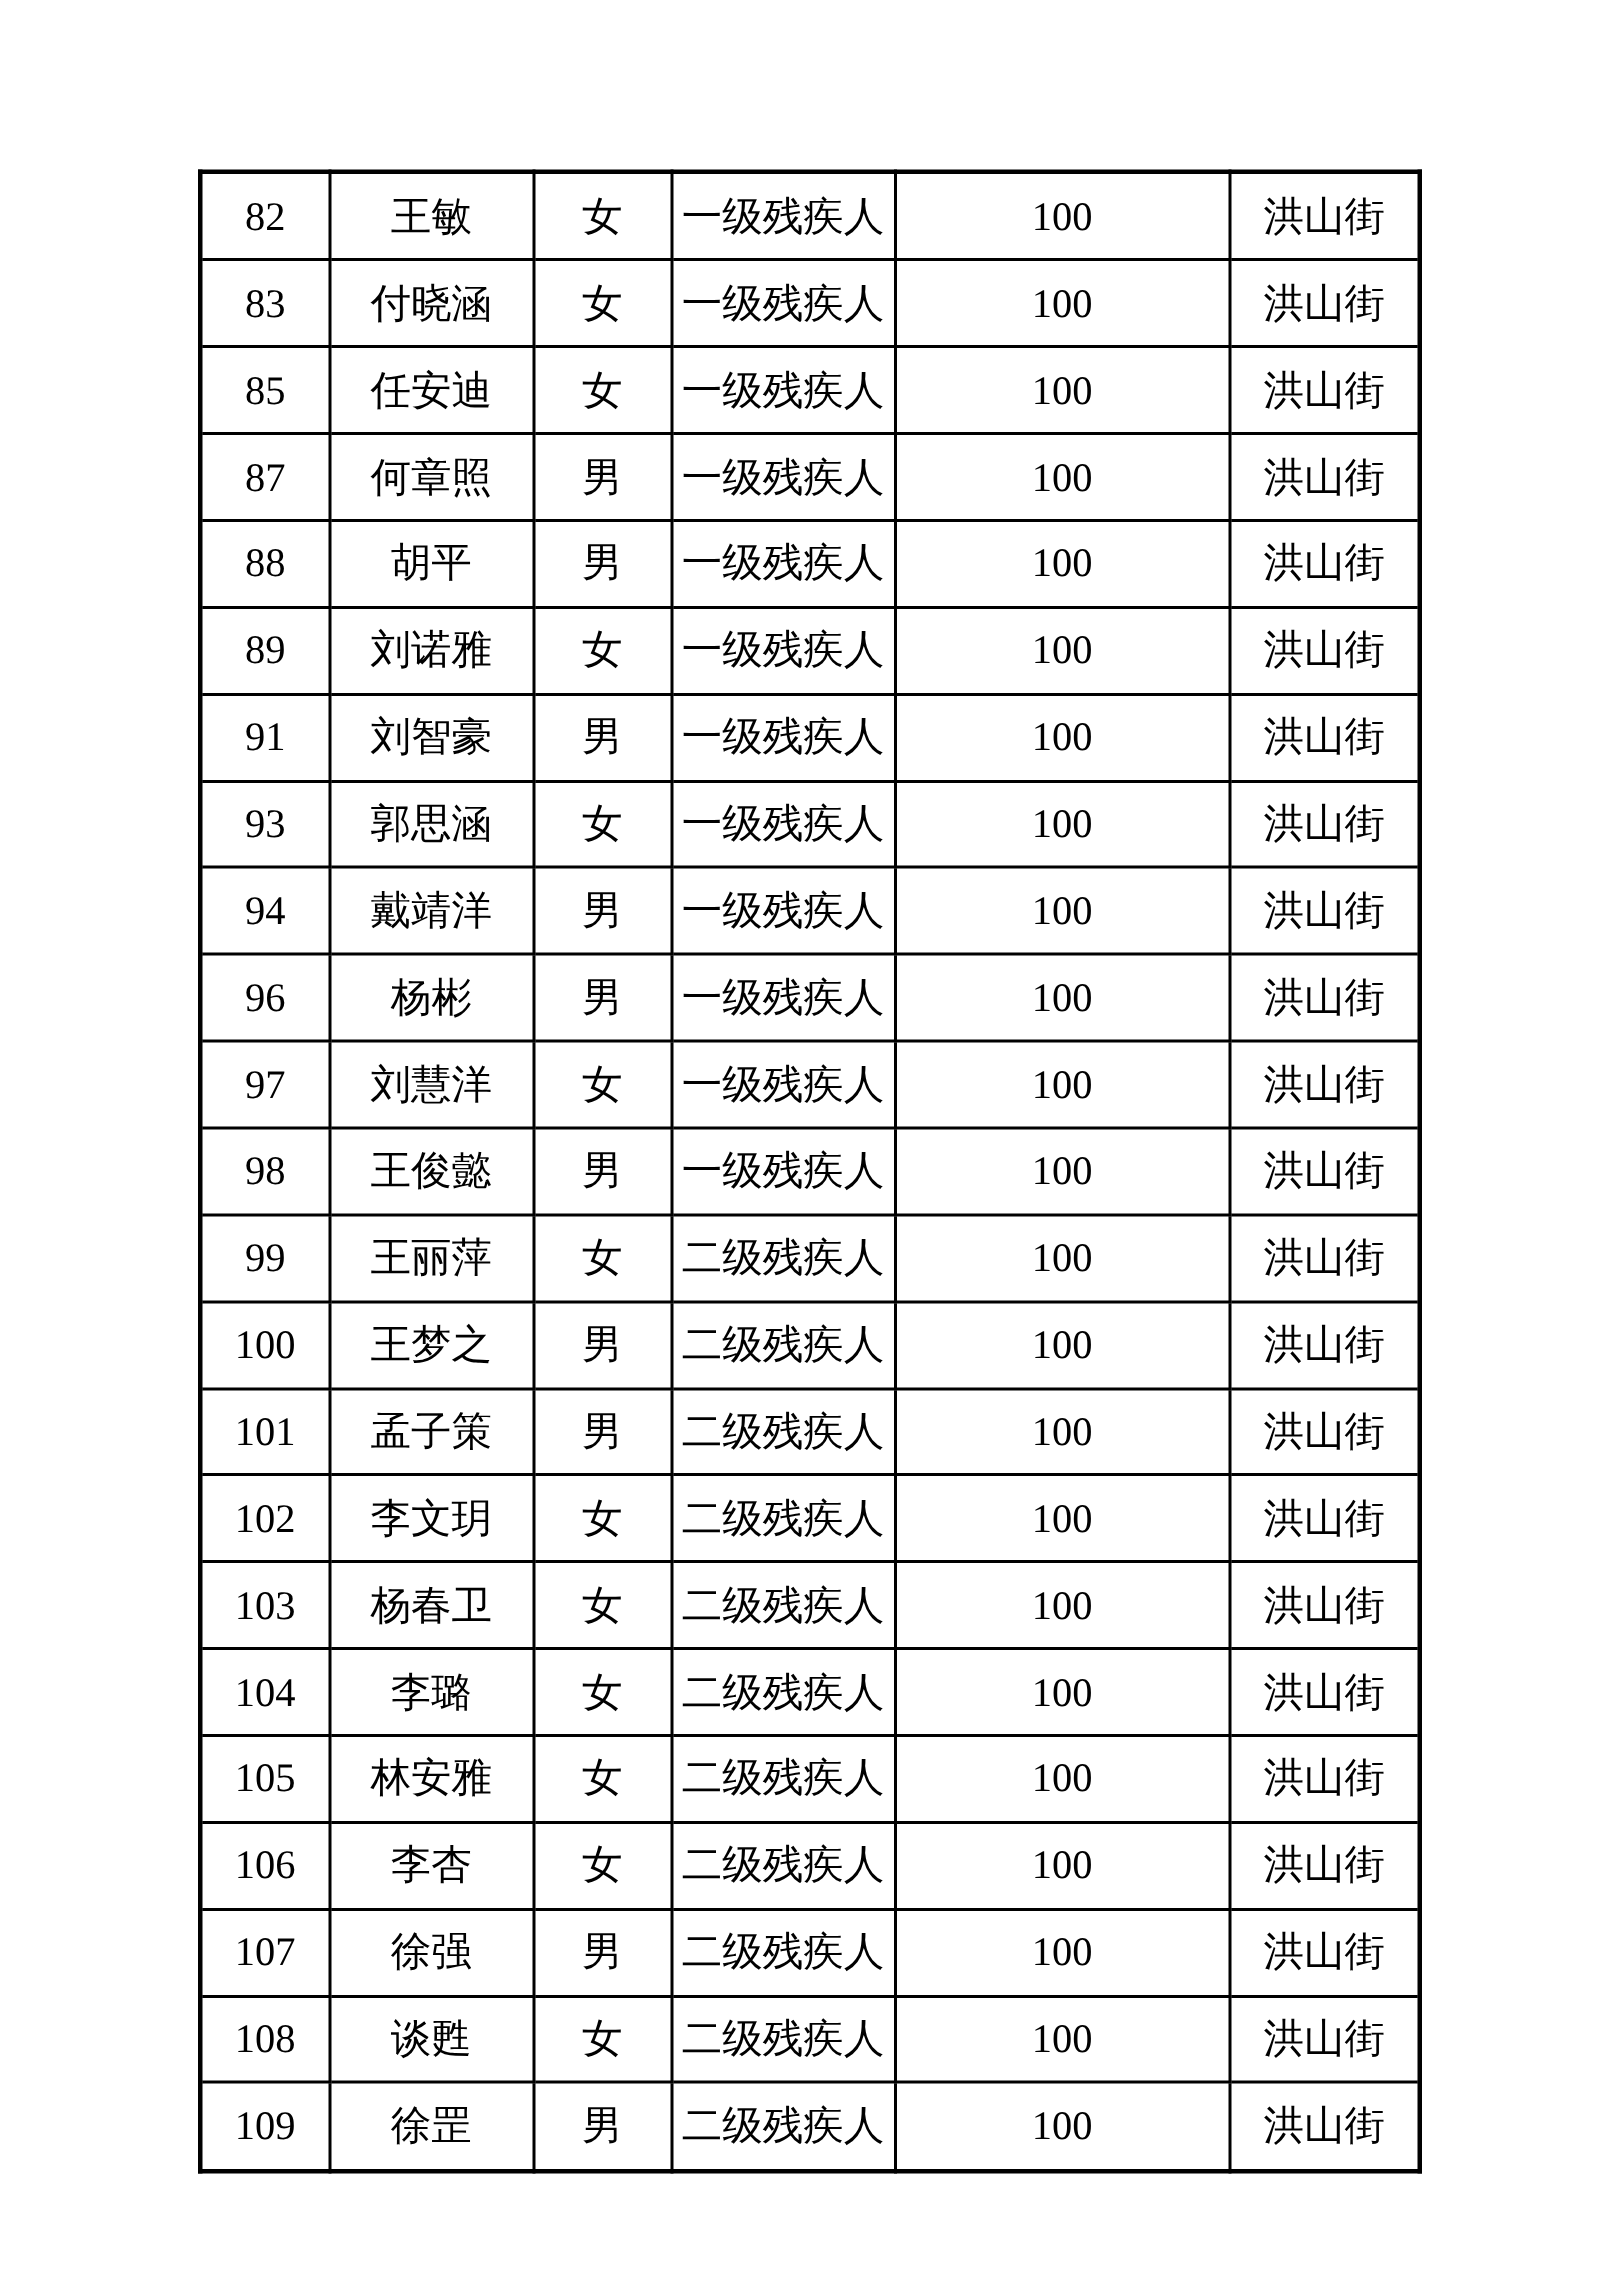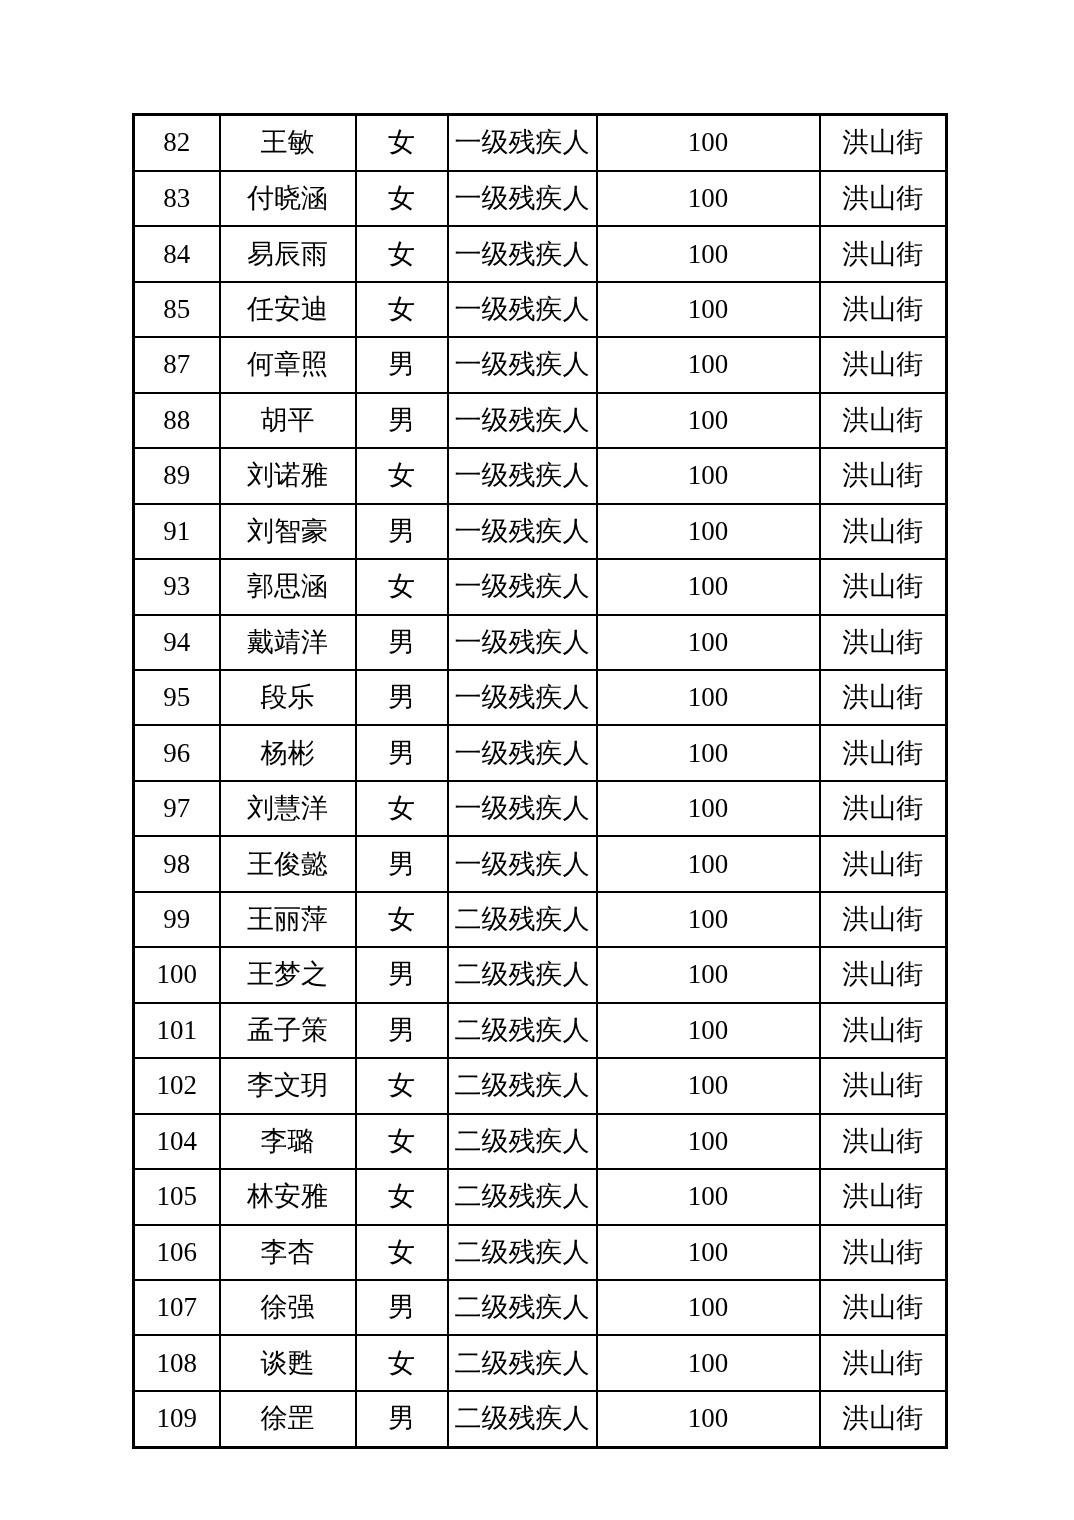--- a/index.html
+++ b/index.html
@@ -68,28 +68,20 @@
         </tr>
         <tr>
           <td>83</td>
           <td>付晓涵</td>
           <td>女</td>
           <td>一级残疾人</td>
           <td>100</td>
           <td>洪山街</td>
         </tr>
         <tr>
-          <td>84</td>
-          <td>易辰雨</td>
-          <td>女</td>
-          <td>一级残疾人</td>
-          <td>100</td>
-          <td>洪山街</td>
-        </tr>
-        <tr>
           <td>85</td>
           <td>任安迪</td>
           <td>女</td>
           <td>一级残疾人</td>
           <td>100</td>
           <td>洪山街</td>
         </tr>
         <tr>
           <td>87</td>
           <td>何章照</td>
@@ -132,28 +124,20 @@
         </tr>
         <tr>
           <td>94</td>
           <td>戴靖洋</td>
           <td>男</td>
           <td>一级残疾人</td>
           <td>100</td>
           <td>洪山街</td>
         </tr>
         <tr>
-          <td>95</td>
-          <td>段乐</td>
-          <td>男</td>
-          <td>一级残疾人</td>
-          <td>100</td>
-          <td>洪山街</td>
-        </tr>
-        <tr>
           <td>96</td>
           <td>杨彬</td>
           <td>男</td>
           <td>一级残疾人</td>
           <td>100</td>
           <td>洪山街</td>
         </tr>
         <tr>
           <td>97</td>
           <td>刘慧洋</td>
@@ -190,20 +174,28 @@
           <td>101</td>
           <td>孟子策</td>
           <td>男</td>
           <td>二级残疾人</td>
           <td>100</td>
           <td>洪山街</td>
         </tr>
         <tr>
           <td>102</td>
           <td>李文玥</td>
+          <td>女</td>
+          <td>二级残疾人</td>
+          <td>100</td>
+          <td>洪山街</td>
+        </tr>
+        <tr>
+          <td>103</td>
+          <td>杨春卫</td>
           <td>女</td>
           <td>二级残疾人</td>
           <td>100</td>
           <td>洪山街</td>
         </tr>
         <tr>
           <td>104</td>
           <td>李璐</td>
           <td>女</td>
           <td>二级残疾人</td>

